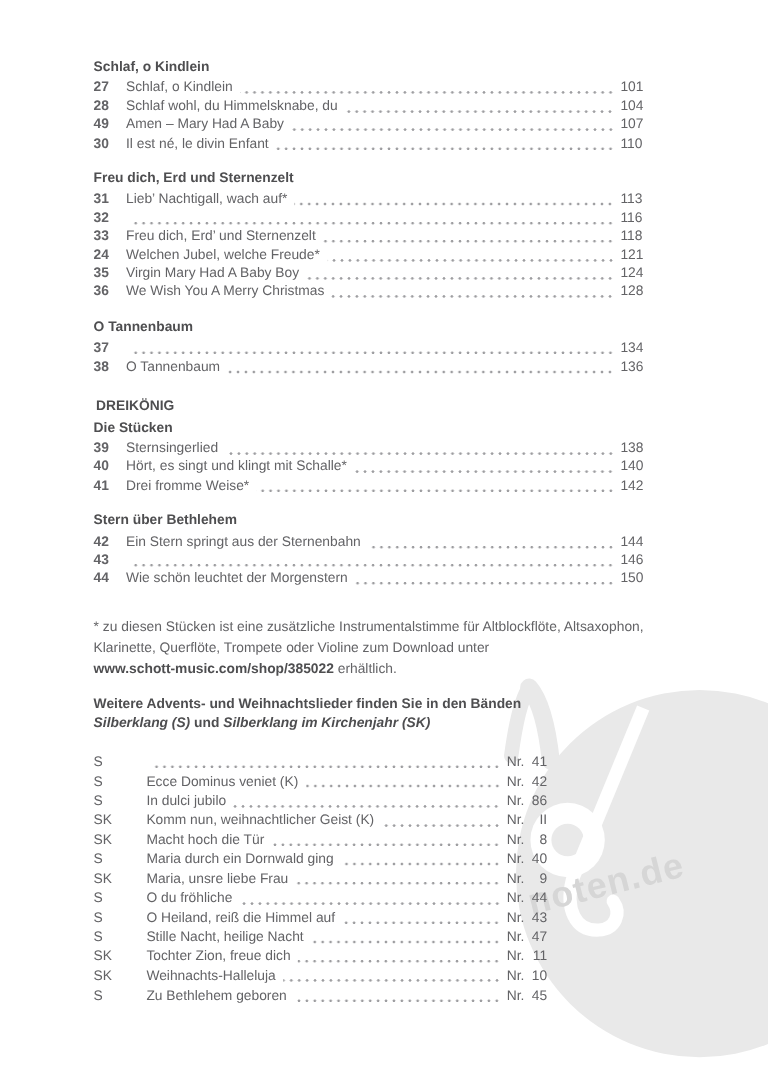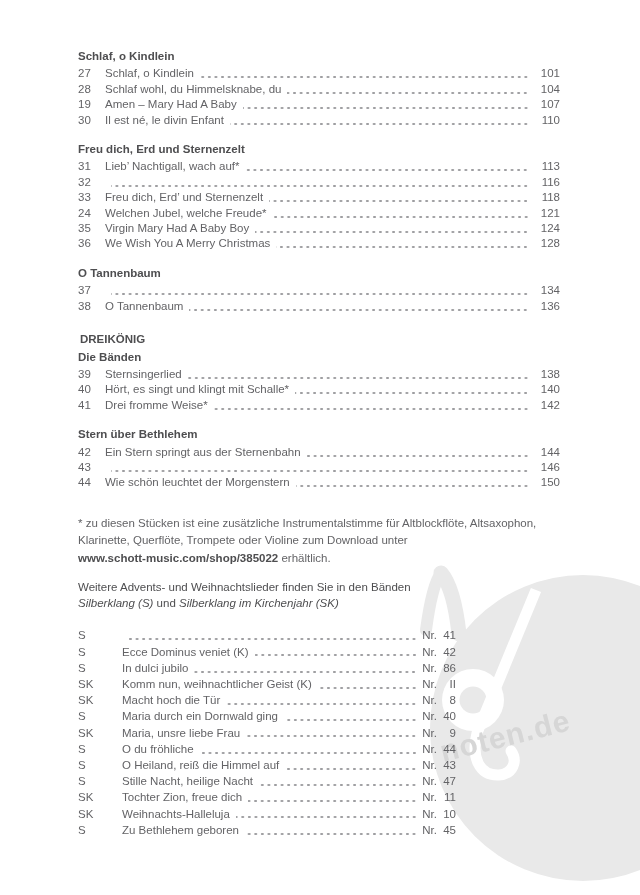--- a/index.html
+++ b/index.html
@@ -17,38 +17,38 @@
   .content {
     position: absolute; left: 78px; top: 49px; width: 482px; z-index: 1;
     color: #636366; font-size: 11.5px; line-height: 15.4px;
   }
 
   .sec-head, .part-title {
     margin: 0 0 2px 0; font-size: 11.5px; line-height: 15.4px;
     font-weight: bold; color: #4e4e50;
   }
   .part-title { margin: 2px; }
-  .sec-block { margin: 0 0 14px 0; }
+  .sec-block { margin: 0 17px 14px 0; }
   .part2 { margin-top: 18px; }
 
   .row { display: flex; align-items: baseline; }
-  .no  { flex: 0 0 27px; }
+  .no  { flex: 0 0 27px; font-weight: bold; }
   .t   { flex: 0 0 auto; white-space: nowrap; }
   .dots {
     flex: 1 1 auto; min-width: 8px; align-self: flex-end;
     height: 2.4px; margin: 0 5px 3px 6px;
     background-image: radial-gradient(circle, #9d9da0 1.05px, rgba(0,0,0,0) 1.45px);
     background-size: 6.6px 2.4px; background-repeat: repeat-x; background-position: right 0;
   }
-  .pg  { flex: 0 0 26px; text-align: right; }
+  .pg  { flex: 0 0 26px; text-align: left; }
 
   .footnote { margin: 24px 0 0 0; line-height: 17.4px; }
   .footnote .url { color: #4e4e50; }
 
-  .extra-head { margin: 12px 0 0 0; font-weight: normal; color: #4e4e50; line-height: 16.2px; }
+  .extra-head { margin: 12px 0 0 0; font-weight: bold; color: #4e4e50; line-height: 16.2px; }
   .extra-head em { font-style: italic; }
 
   .extra-list { margin-top: 16px; width: 378px; }
   .extra-list .row { line-height: 16.2px; }
   .tag   { flex: 0 0 44px; }
   .nrlab { flex: 0 0 auto; margin-right: 3px; }
   .nrval { flex: 0 0 16px; text-align: right; }
 </style>
 </head>
 <body>
@@ -85,21 +85,21 @@
           </div>
 
           <div class="row">
             <span class="no">28</span>
             <span class="t">Schlaf wohl, du Himmelsknabe, du</span>
             <span class="dots"></span>
             <span class="pg">104</span>
           </div>
 
           <div class="row">
-            <span class="no">19</span>
+            <span class="no">49</span>
             <span class="t">Amen – Mary Had A Baby</span>
             <span class="dots"></span>
             <span class="pg">107</span>
           </div>
 
           <div class="row">
             <span class="no">30</span>
             <span class="t">Il est né, le divin Enfant</span>
             <span class="dots"></span>
             <span class="pg">110</span>
@@ -170,21 +170,21 @@
             <span class="dots"></span>
             <span class="pg">136</span>
           </div>
         </div>
     </section>
 
     <div class="part2">
       <h3 class="part-title">DREIKÖNIG</h3>
 
       <section class="sec-block">
-        <h3 class="sec-head">Die Bänden</h3>
+        <h3 class="sec-head">Die Stücken</h3>
         <div>
 
             <div class="row">
               <span class="no">39</span>
               <span class="t">Sternsingerlied</span>
               <span class="dots"></span>
               <span class="pg">138</span>
             </div>
 
             <div class="row">

